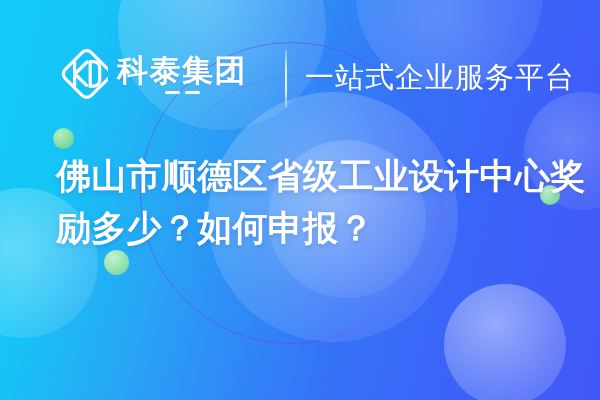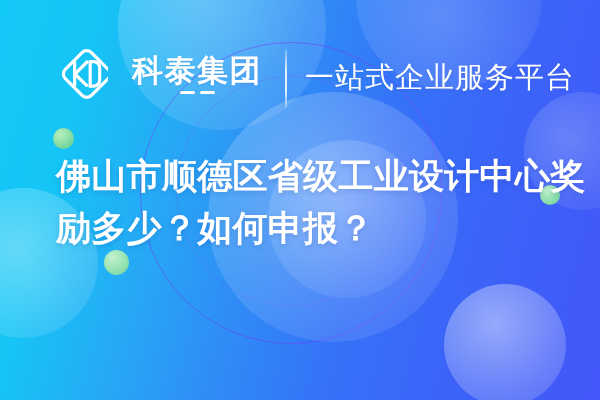--- a/index.html
+++ b/index.html
@@ -37,21 +37,21 @@
   .dot-1{left:53px;top:128px;width:21px;height:21px;
     background:radial-gradient(circle at 35% 30%,#b7f0c0,#76d69b 70%,#63cf96 100%);}
   .dot-2{left:104px;top:250px;width:25px;height:25px;
     background:radial-gradient(circle at 35% 30%,#c4f2cf,#86dca8 72%,#6fd29b 100%);}
   .dot-3{left:540px;top:185px;width:20px;height:20px;
     background:radial-gradient(circle at 35% 30%,#c0f0ca,#7fd9a4 72%,#6ad096 100%);}
 
   
   #header{position:absolute;left:0;top:44px;width:600px;height:70px;}
 
-  #logo-block{position:absolute;left:56px;top:4px;display:flex;align-items:center;gap:24px;}
+  #logo-block{position:absolute;left:56px;top:4px;display:flex;align-items:center;gap:9px;}
 
   .logo-mark{position:relative;width:52px;height:52px;flex:0 0 52px;}
   .logo-mark svg{display:block;width:52px;height:52px;}
 
   .logo-words{display:flex;flex-direction:column;align-items:stretch;}
   .logo-cn{font-family:"DejaVu Sans","Liberation Sans",sans-serif;
     font-size:31px;font-weight:700;color:#fff;letter-spacing:1.5px;line-height:1;
     white-space:nowrap;text-shadow:0 1px 2px rgba(28,70,160,.18);}
   .logo-en-row{display:flex;align-items:center;gap:5px;margin-top:5px;justify-content:center;}
   .logo-en-row .bar{height:3px;width:15px;background:#fff;border-radius:2px;}

